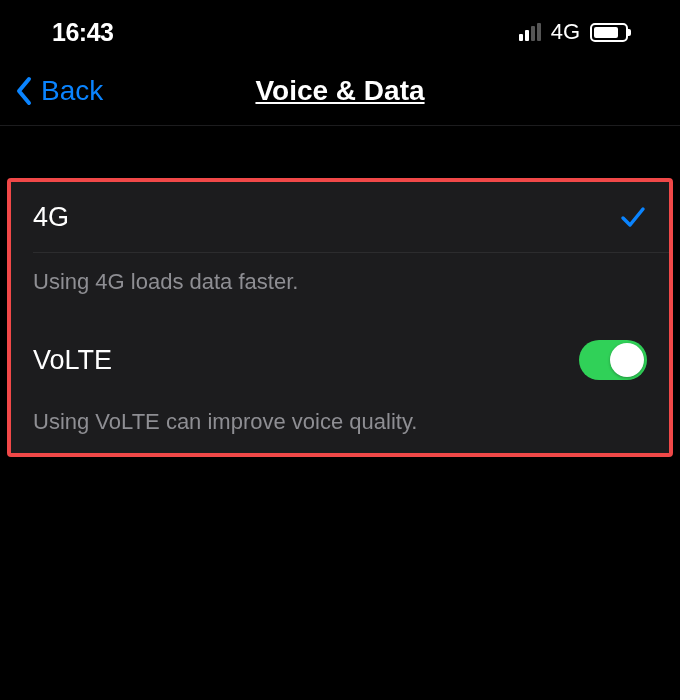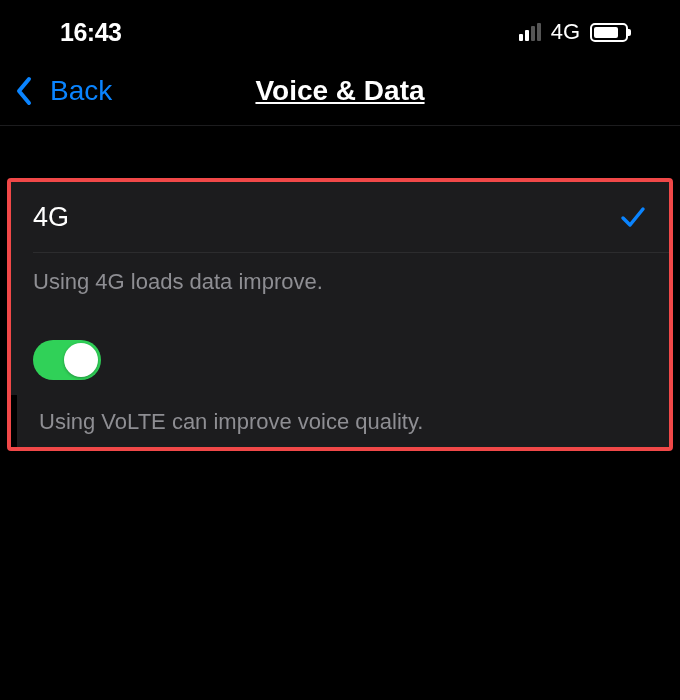--- a/index.html
+++ b/index.html
@@ -13,21 +13,20 @@
       background: #000;
       font-family: -apple-system, 'Helvetica Neue', Helvetica, Arial, sans-serif;
       color: #fff;
       overflow: hidden;
     }
     .status-bar {
       display: flex;
       justify-content: space-between;
       padding: 18px 52px 10px 52px;
       height: 56px;
-      margin-left: 8px;
     }
     .status-time {
       font-size: 25px;
       font-weight: 700;
       letter-spacing: -0.5px;
     }
     .status-right {
       display: flex;
       align-items: center;
       gap: 8px;
@@ -88,21 +87,21 @@
       justify-content: center;
       position: relative;
       height: 70px;
       border-bottom: 1px solid #1c1c1e;
     }
     .back-btn {
       position: absolute;
       left: 14px;
       display: flex;
       align-items: center;
-      gap: 14px;
+      gap: 5px;
       color: #0a84ff;
       font-size: 28px;
       cursor: pointer;
     }
     .back-chevron {
       width: 22px;
       height: 32px;
     }
     .nav-title {
       font-size: 28px;
@@ -152,22 +151,21 @@
       stroke-linecap: round;
       stroke-linejoin: round;
     }
     .footer-text {
       font-size: 22px;
       color: #8e8e93;
       padding: 16px 22px 30px 22px;
       background: #1c1c1e;
     }
     .footer-text.tight {
-      padding: 14px 22px 12px 22px;
-      margin-left: 6px;
+      padding: 14px 22px 18px 22px;
     }
     .toggle {
       width: 68px;
       height: 40px;
       background: #30d158;
       border-radius: 20px;
       position: relative;
       cursor: pointer;
     }
     .toggle .knob {
@@ -215,24 +213,25 @@
 
     <div class="group">
       <div class="row">
         <span class="row-label">4G</span>
         <svg class="checkmark" viewBox="0 0 28 28">
           <path d="M4 15 L11 22 L24 6"></path>
         </svg>
       </div>
       <div class="row-sep"></div>
     </div>
-    <div class="footer-text">Using 4G loads data improve.</div>
+    <div class="footer-text">Using 4G loads data faster.</div>
 
     <div class="group spaced">
       <div class="row">
+        <span class="row-label">VoLTE</span>
         <div class="toggle">
           <div class="knob"></div>
         </div>
       </div>
     </div>
     <div class="footer-text tight">Using VoLTE can improve voice quality.</div>
 
   </div>
 </div>
 

